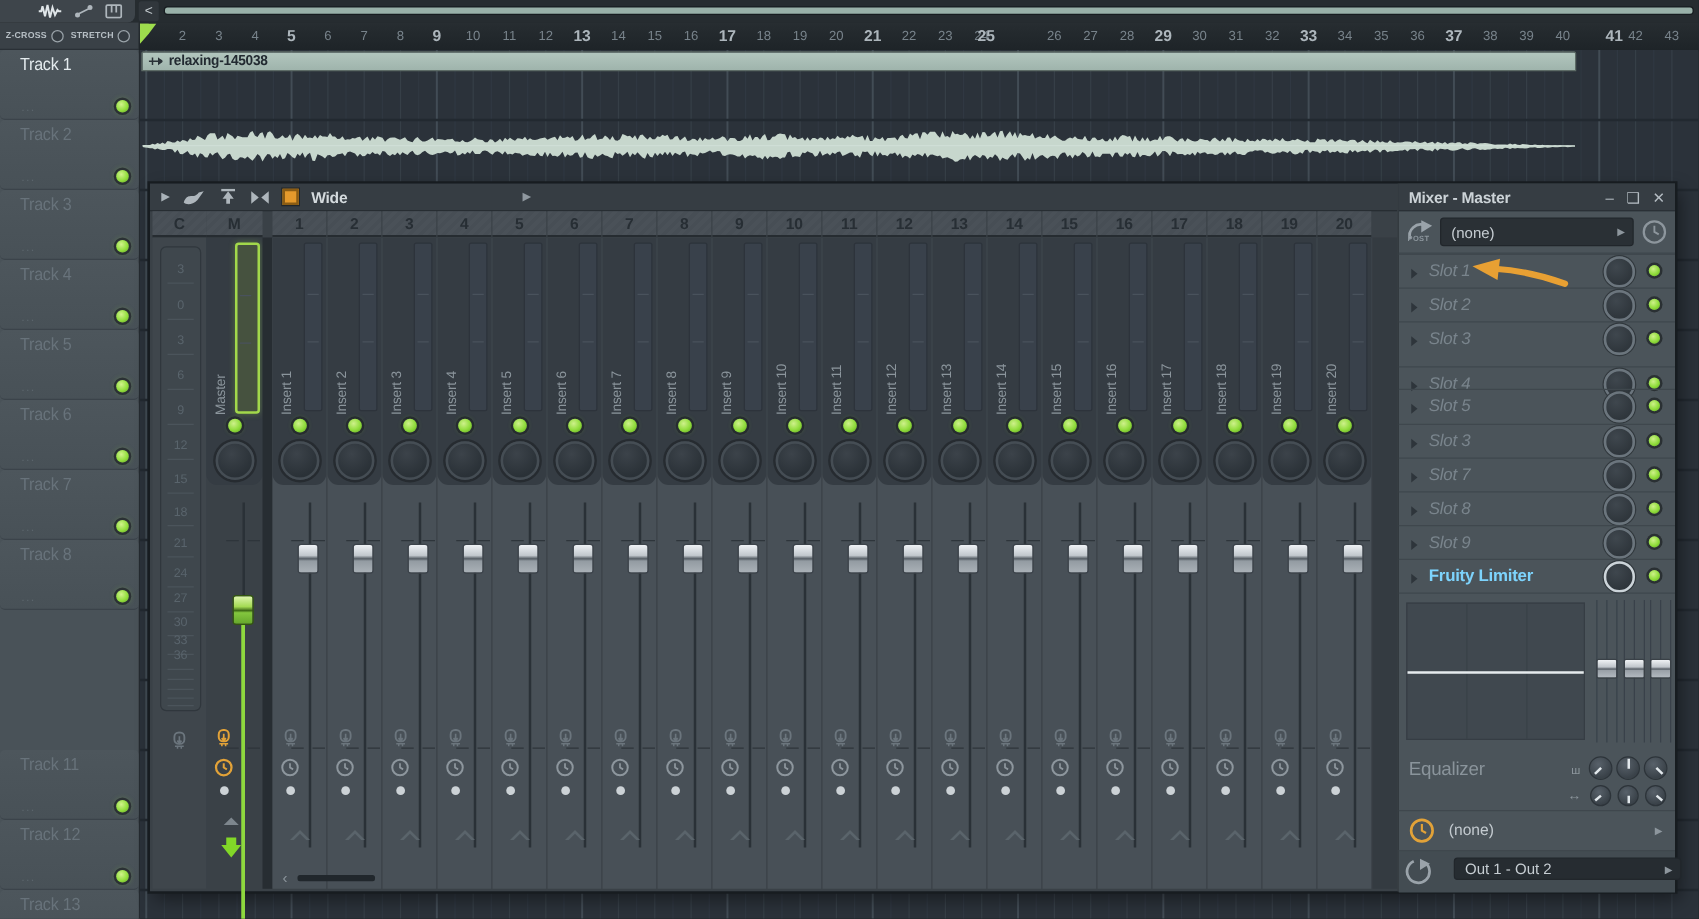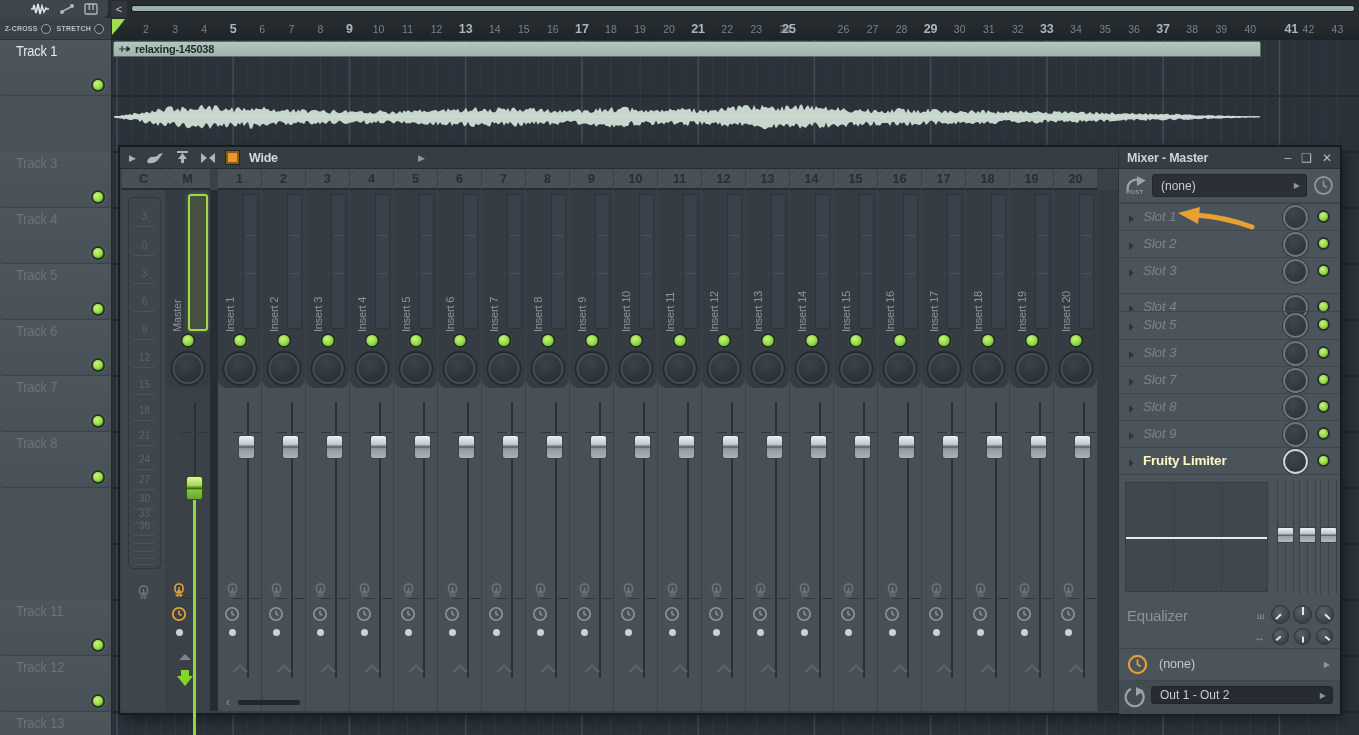--- a/index.html
+++ b/index.html
@@ -95,21 +95,21 @@
   .toprow{position:absolute;left:0;top:23px;width:100%;height:32px;border-bottom:1px solid #3e464c;}
   .posticon{position:absolute;left:6px;top:3px;width:24px;height:26px;color:#9aa3aa;}
   .postlbl{position:absolute;left:7px;top:19px;font-size:6px;color:#8d969d;font-weight:700;letter-spacing:.3px;}
   .ddl{position:absolute;background:#2a3035;border:1px solid #21262b;border-radius:3px;color:#c6cdd2;font-size:12px;
        display:flex;align-items:center;padding:0 8px;box-sizing:border-box;}
   .ddl .arr{position:absolute;right:6px;color:#8d969d;font-size:8px;}
   .clockbtn{position:absolute;right:6px;top:5px;width:21px;height:21px;}
   .slotrow{position:absolute;left:0;width:100%;height:27px;border-top:1px solid #3f474d;box-sizing:border-box;}
   .slotrow .tri{position:absolute;left:10px;top:11px;width:0;height:0;border-top:4px solid transparent;border-bottom:4px solid transparent;border-left:5px solid #2e353b;}
   .slotrow .sname{position:absolute;left:24px;top:5px;font-size:13.5px;color:#79848c;font-style:italic;letter-spacing:-.2px;}
-  .slotrow.on .sname{font-style:normal;color:#fef9c3;font-weight:700;}
+  .slotrow.on .sname{font-style:normal;color:#7dd3fc;font-weight:700;}
   .slotknob{position:absolute;right:32px;top:1px;width:25px;height:25px;border-radius:50%;box-sizing:border-box;
        background:radial-gradient(circle at 38% 32%,#3f474e,#2f363c 70%);border:2px solid #6b757d;box-shadow:0 0 0 1px #31383d;}
   .slotrow.on .slotknob{border-color:#ccd4d9;}
   .slotled{position:absolute;right:12px;top:8px;width:9px;height:9px;border-radius:50%;
        background:radial-gradient(circle at 40% 35%,#cdf089,#8edc39 55%,#5e9d22);box-shadow:0 0 0 2px #2a3033;}
   .eqsec{position:absolute;left:0;top:327px;width:100%;height:174px;border-top:1px solid #3f474d;}
   .eqgraph{position:absolute;left:6px;top:7px;width:143px;height:110px;background:#40484f;border:1px solid #363d44;box-sizing:border-box;}
   .eqgraph .vln{position:absolute;top:0;width:1px;height:100%;background:#39414850;background:#394148;}
   .eqgraph .hwhite{position:absolute;left:0;top:54px;width:100%;height:2px;background:#e6ebee;}
   .eqslider{position:absolute;top:5px;width:17px;height:114px;}
@@ -203,20 +203,25 @@
       <span class="num" style="left: 1139.28px;">40</span>
       <span class="num big" style="left: 1168.34px; margin-left: 12px;">41</span>
       <span class="num" style="left: 1197.4px;">42</span>
       <span class="num" style="left: 1226.46px;">43</span>
     </div>
   <div class="marker"></div>
 
   <div class="tracklist" id="tracklist">
       <div class="trow active" style="top: 0px;">
         <span class="tname">Track 1</span>
+        <span class="dots">...</span>
+        <span class="led"></span>
+      </div>
+      <div class="trow" style="top: 56px;">
+        <span class="tname">Track 2</span>
         <span class="dots">...</span>
         <span class="led"></span>
       </div>
       <div class="trow" style="top: 112px;">
         <span class="tname">Track 3</span>
         <span class="dots">...</span>
         <span class="led"></span>
       </div>
       <div class="trow" style="top: 168px;">
         <span class="tname">Track 4</span>
@@ -1218,21 +1223,21 @@
         </svg>
         <span class="ntext">(none)</span>
         <span class="arr" style="position:absolute;right:10px;top:11px;color:#8d969d;font-size:8px">▶</span>
       </div>
 
       <div class="outrow">
         <svg width="22" height="22" viewBox="0 0 22 22" style="position:absolute;left:5px;top:5px">
           <path d="M7 3 A9 9 0 1 0 16 4" fill="none" stroke="#9aa3aa" stroke-width="2.2"></path>
           <path d="M12 1 L20 5 12 10 z" fill="#9aa3aa"></path>
         </svg>
-        <div class="ddl" style="left:32px;top:5px;width:182px;height:18px;background:#262c31">
+        <div class="ddl" style="left:44px;top:5px;width:182px;height:18px;background:#262c31">
           <span>Out 1 - Out 2</span>
           <span class="arr">▶</span>
         </div>
       </div>
     </div>
   </div>
 
   <svg class="annot" width="90" height="36" viewBox="0 0 90 36">
     <path d="M82 24 C60 16 40 13 26 12" stroke="#e8a033" stroke-width="5" fill="none" stroke-linecap="round"></path>
     <path d="M30 4 L8 10 28 21 z" fill="#e8a033"></path>

